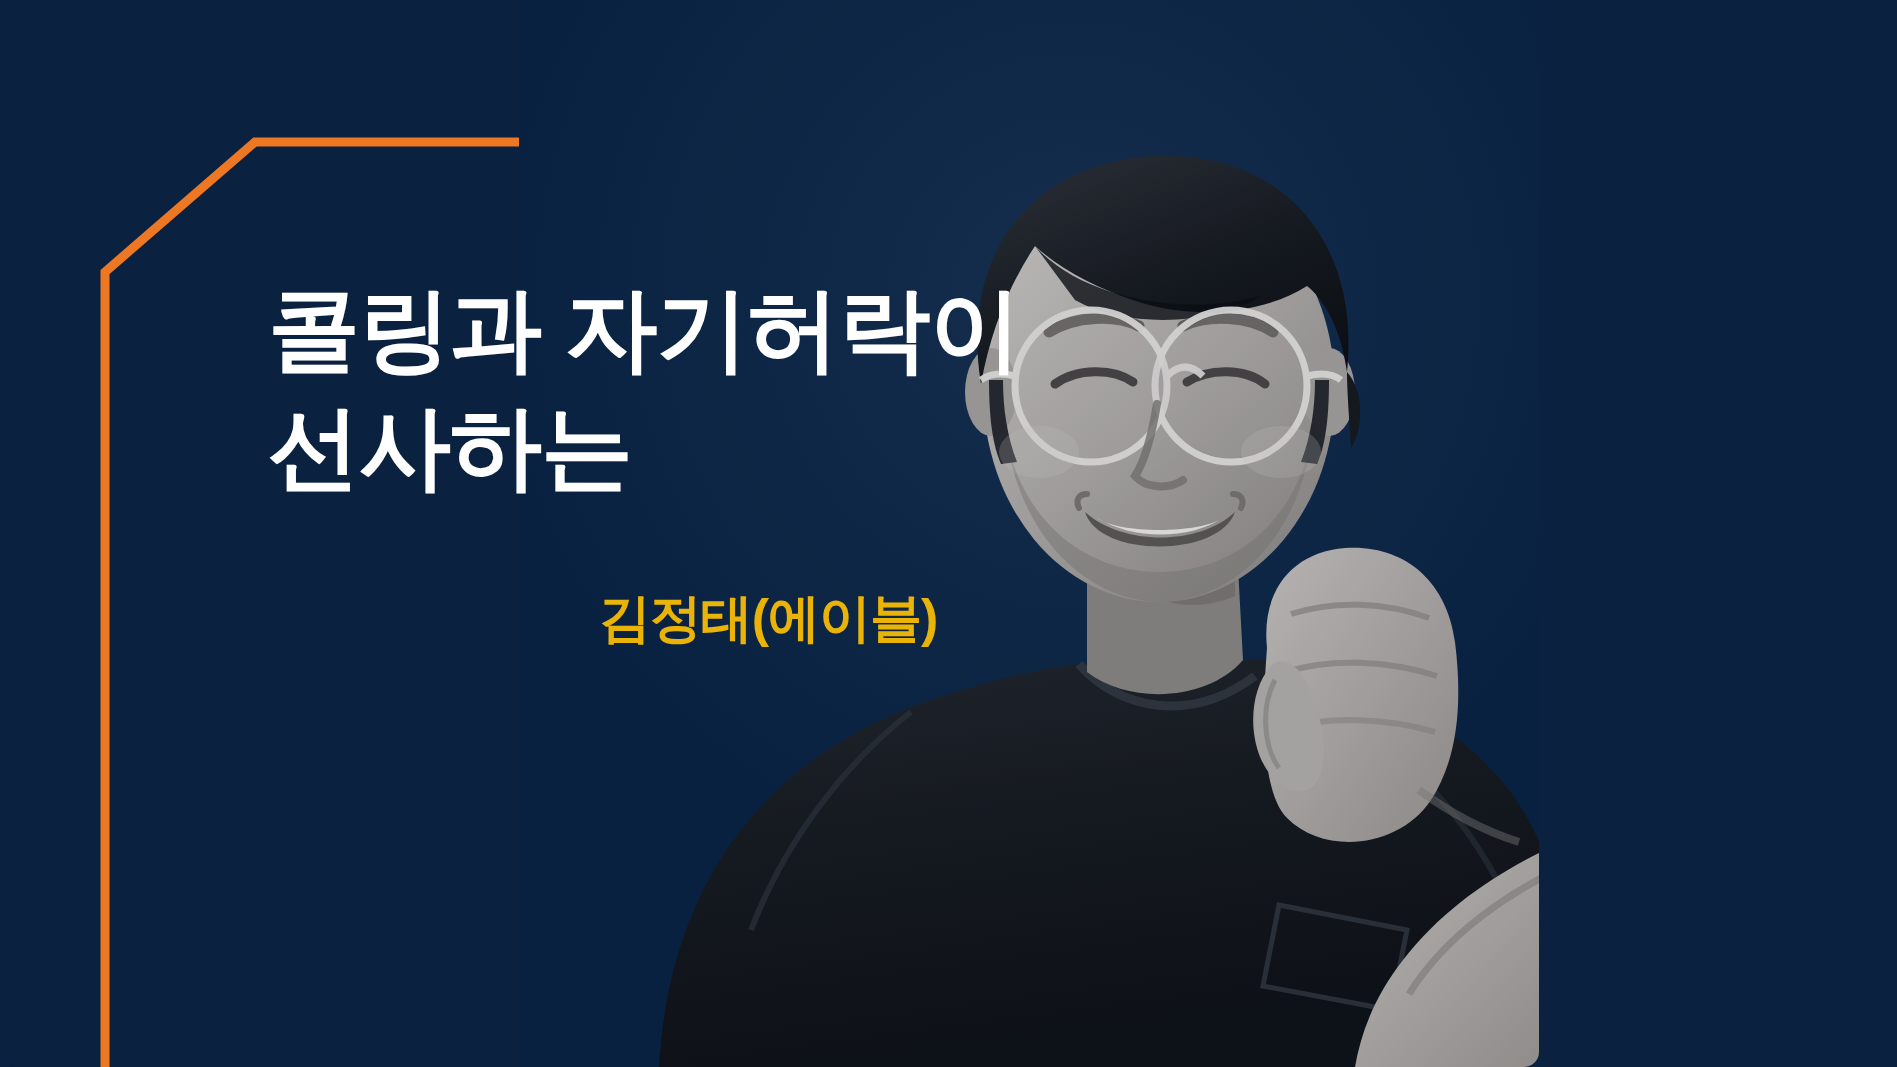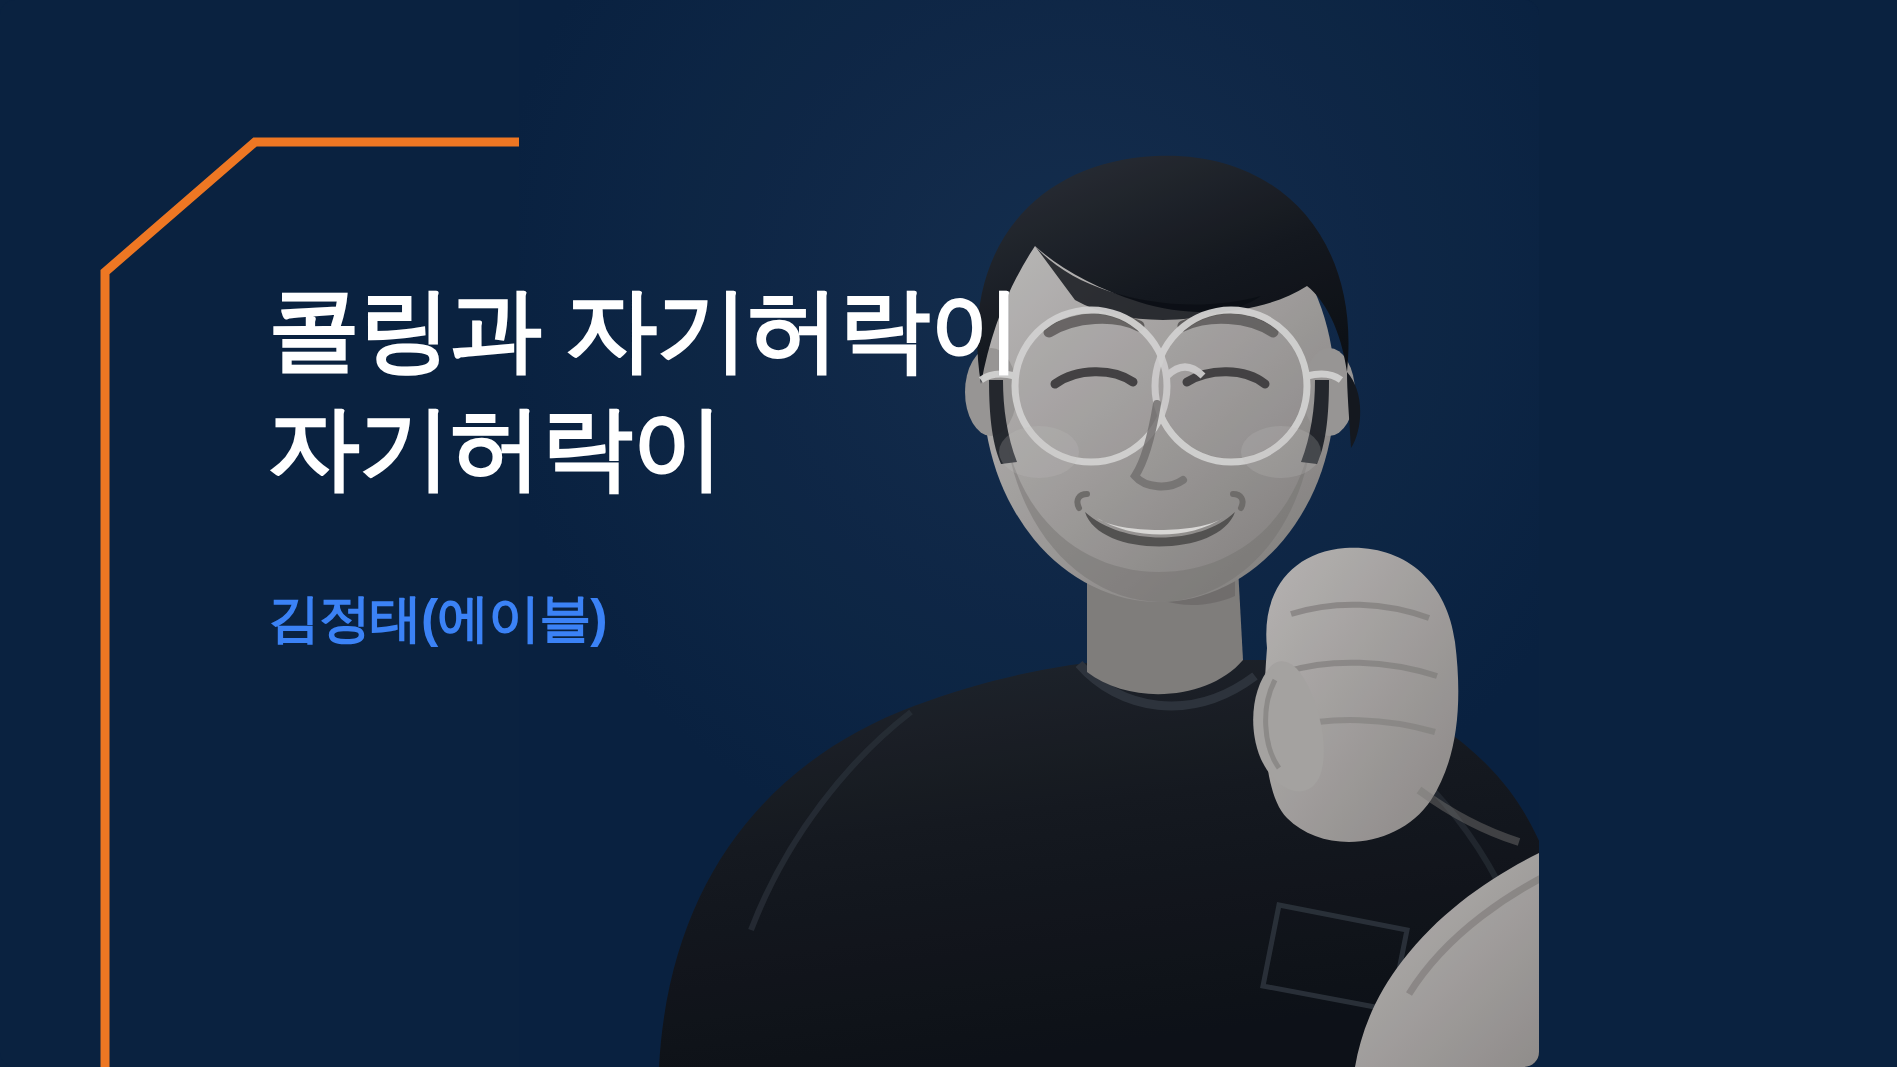--- a/index.html
+++ b/index.html
@@ -47,25 +47,26 @@
     color:#ffffff;
     font-size:92px;
     font-weight:bold;
     line-height:118px;
     letter-spacing:-1px;
     white-space:nowrap;
     text-shadow:0 0 1px rgba(10,34,64,.2);
   }
   #speaker {
     margin-top:78px;
-    color:#3b82f6;
+    color:#eab308;
     font-size:52px;
     font-weight:bold;
     letter-spacing:-1px;
     white-space:nowrap;
+    text-align:center;
   }
 </style>
 </head>
 <body>
 
 <div id="slide">
 
   <svg id="bracket" viewBox="0 0 1897 1067">
     <path d="M 105 1067 L 105 272 L 255 142 L 1897 142" fill="none" stroke="#ee7723" stroke-width="9" stroke-linejoin="miter" stroke-linecap="butt"></path>
   </svg>
@@ -200,17 +201,17 @@
 
         <path d="M 900 790 C 930 812, 962 830, 1000 842" fill="none" stroke="#86817b" stroke-width="8" opacity="0.45"></path>
 
         <rect x="0" y="0" width="1060" height="1067" fill="#0a2240" opacity="0.10"></rect>
       </g>
     </svg>
   </div>
 
   <div id="text-block">
     <div class="title-line">콜링과 자기허락이</div>
-    <div class="title-line">자기허락이</div>
+    <div class="title-line">선사하는</div>
     <div id="speaker">김정태(에이블)</div>
   </div>
 
 </div>
 
 </body></html>

